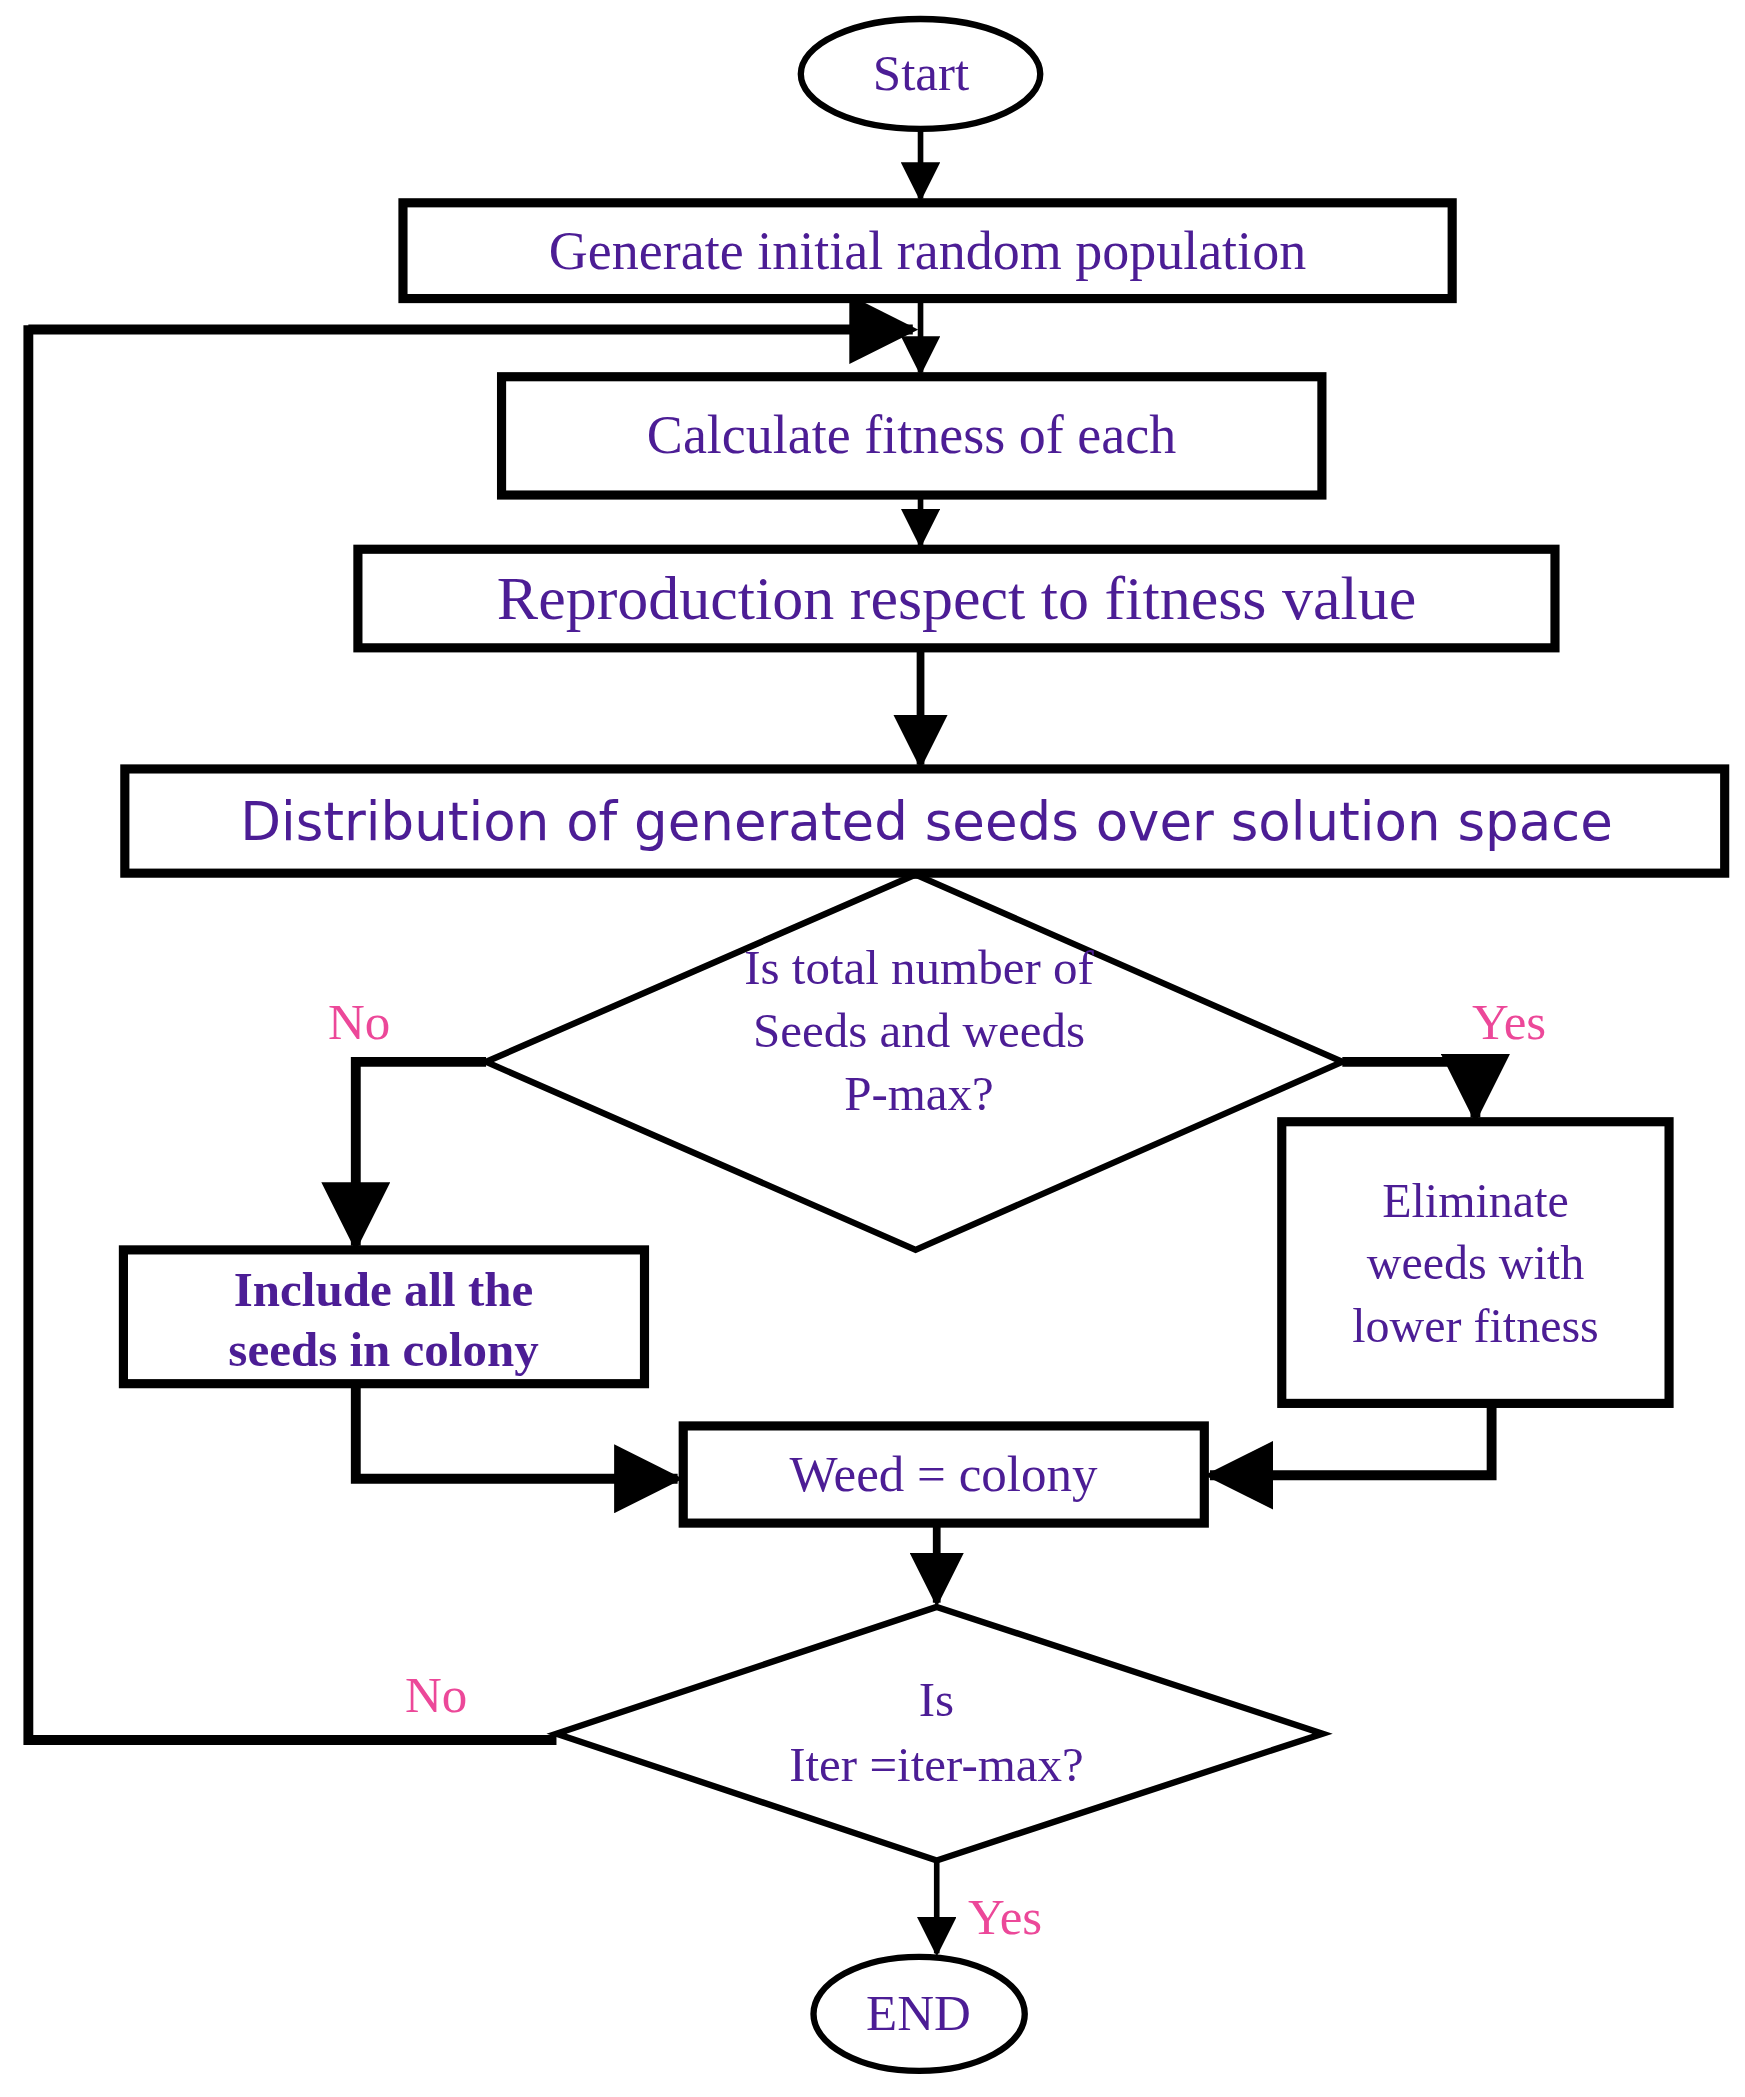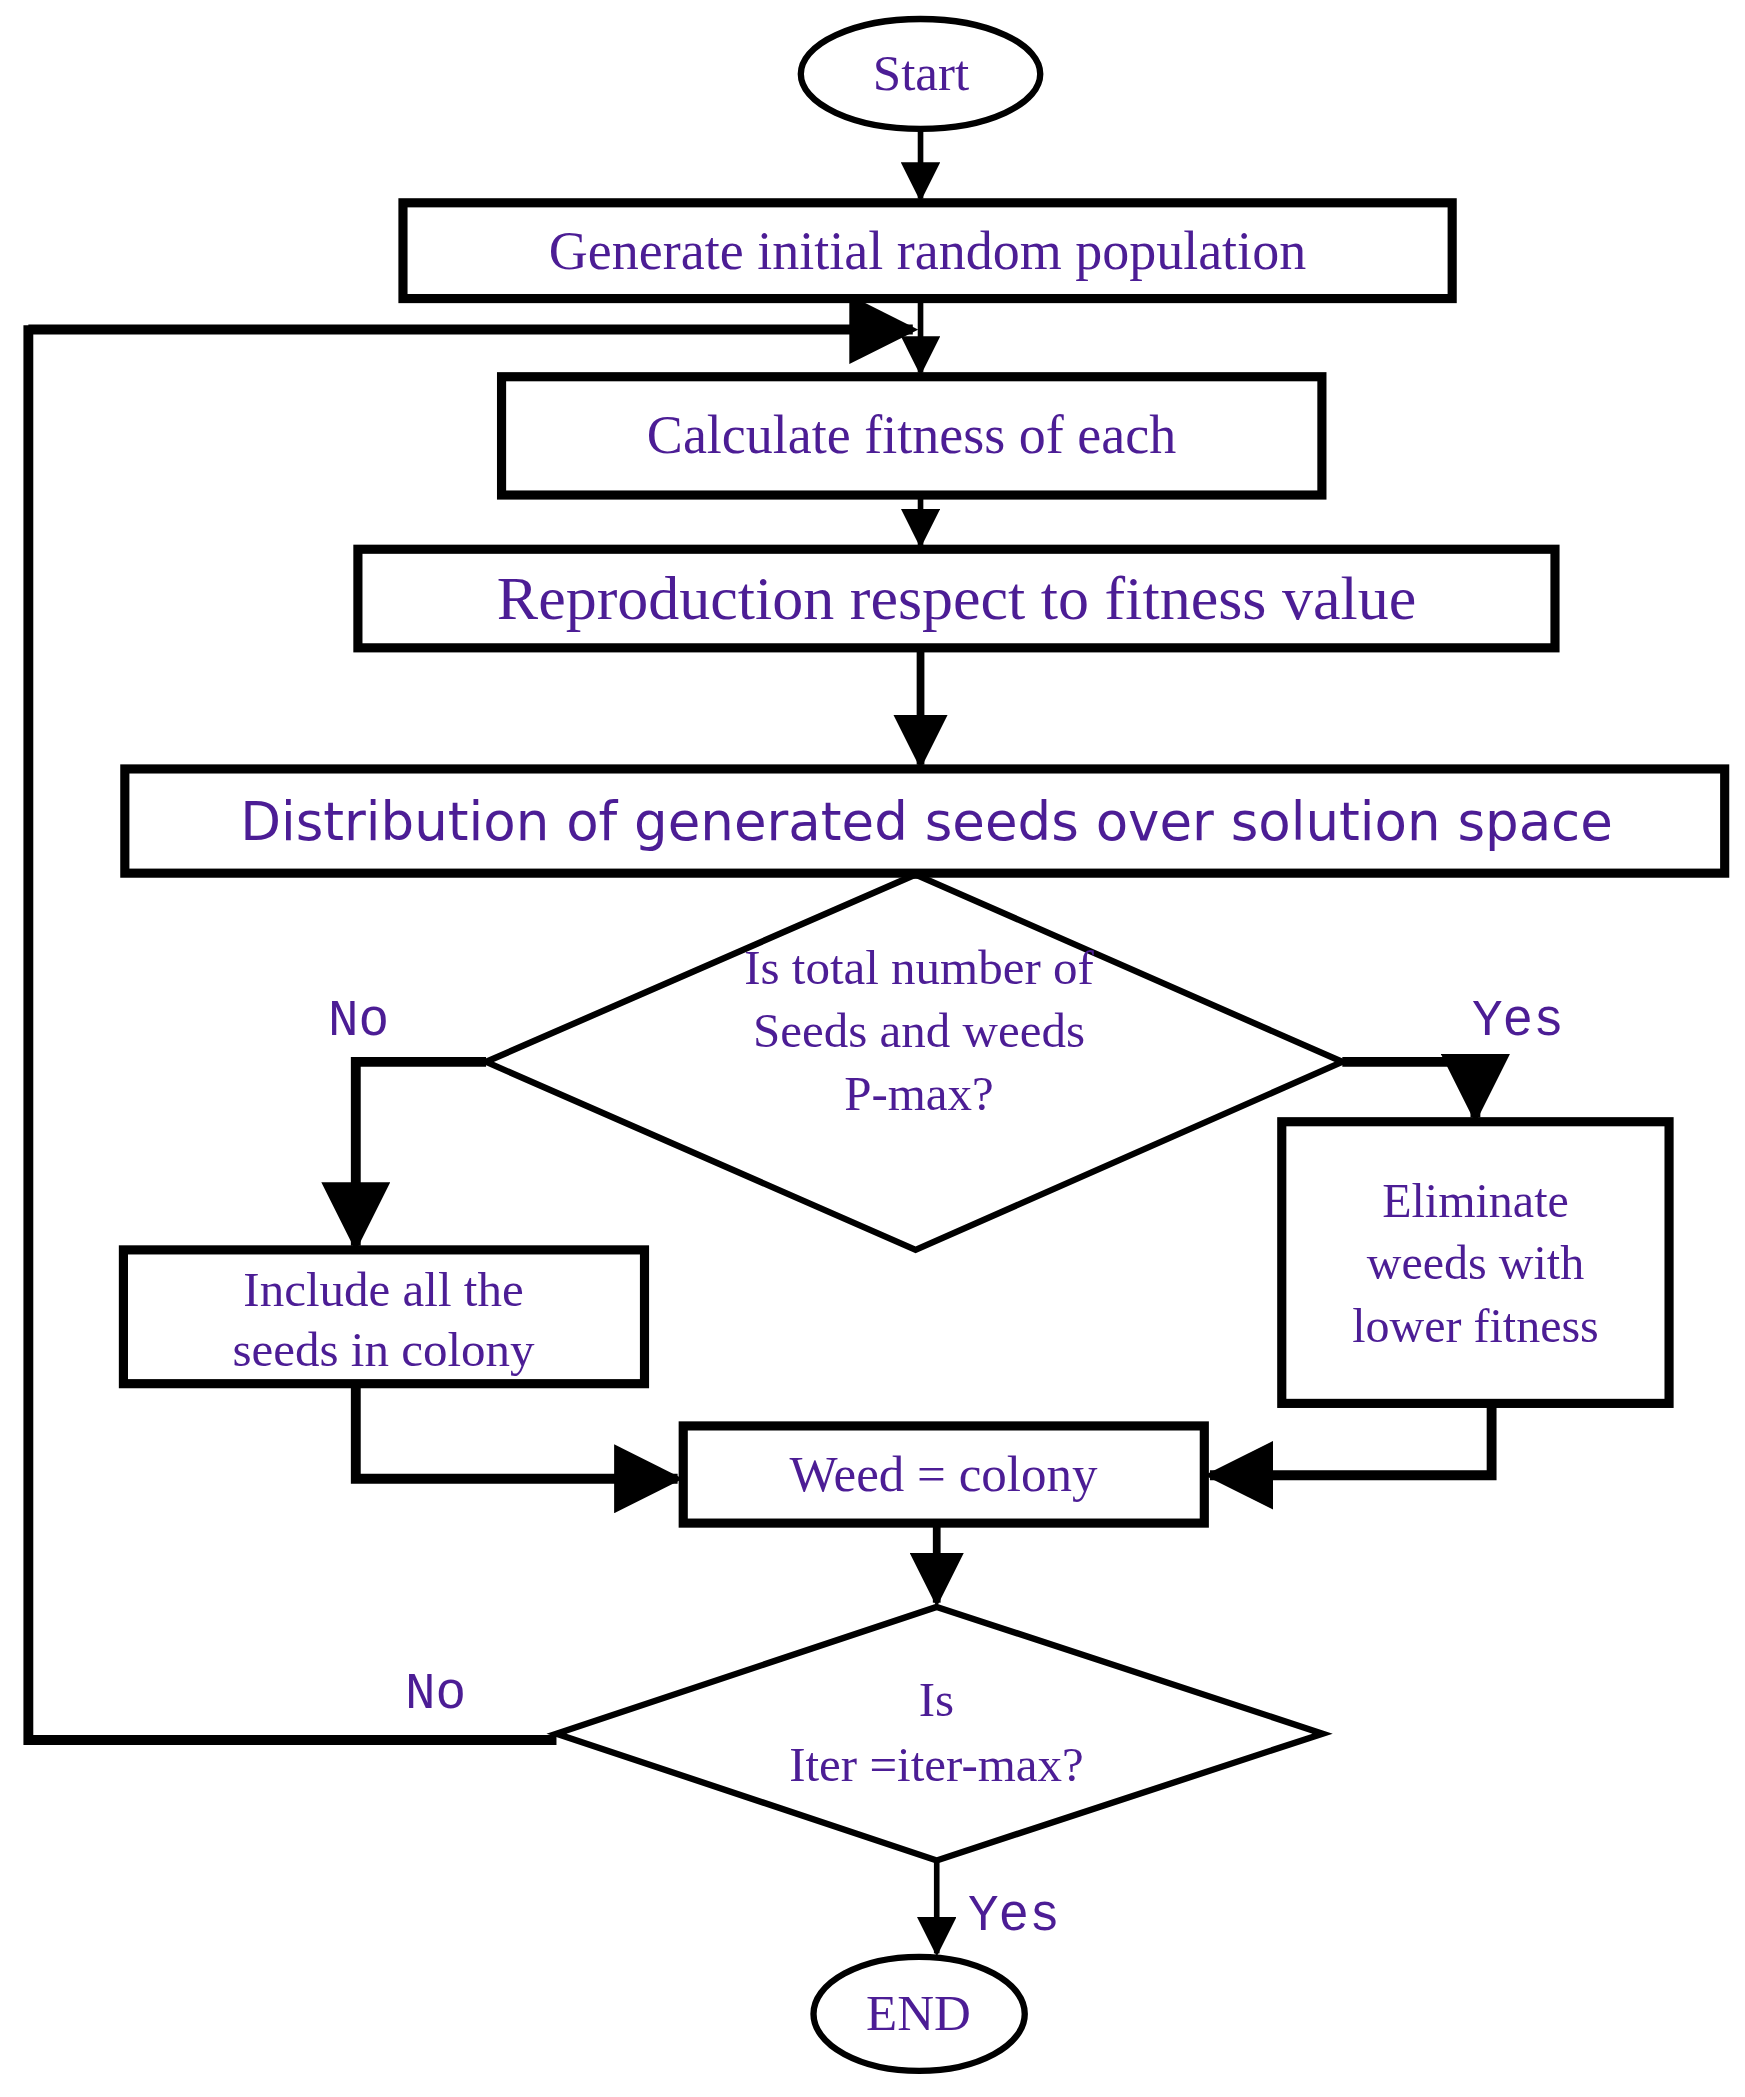--- a/index.html
+++ b/index.html
@@ -31,22 +31,22 @@
     text-align: center;
     color: #4c1d95;
     line-height: 1.08;
     pointer-events: none;
     white-space: pre-line;
   }
   .serif  { font-family: "Liberation Serif", "DejaVu Serif", serif; }
   .sans   { font-family: "DejaVu Sans", "Liberation Sans", sans-serif; }
   .edge-label {
     position: absolute;
-    color: #4c1d95;
-    font-family: Liberation Mono, monospace;
+    color: #ec4899;
+    font-family: Liberation Serif, serif;
     white-space: nowrap;
   }
 </style>
 </head>
 <body>
 
 <div id="canvas">
 
   <svg viewBox="0 0 2479 2978" xmlns="http://www.w3.org/2000/svg">
     <defs>
@@ -115,21 +115,21 @@
   <div class="node-label serif" style="left:501px; top:380px; width:821px; height:111px; font-size:54px;">Calculate fitness of each</div>
 
   <div class="node-label serif" style="left:358px; top:552px; width:1197px; height:93px; font-size:62px;">Reproduction respect to fitness value</div>
 
   <div class="node-label sans" style="left:134px; top:772px; width:1585px; height:99px; font-size:53px;">Distribution of generated seeds over solution space</div>
 
   <div class="node-label serif" style="left:641px; top:926px; width:556px; height:211px; font-size:49px; line-height:1.28;">Is total number of
 Seeds and weeds
 P-max?</div>
 
-  <div class="node-label serif" style="left:123px; top:1252px; width:521px; height:135px; font-size:49px; line-height:1.22;">Include all the
+  <div class="node-label serif" style="left:123px; top:1252px; width:521px; height:135px; font-size:49px; line-height:1.22;font-weight:bold;">Include all the
 seeds in colony</div>
 
   <div class="node-label serif" style="left:1282px; top:1127px; width:387px; height:273px; font-size:48px; line-height:1.30;">Eliminate
 weeds with
 lower fitness</div>
 
   <div class="node-label serif" style="left:683px; top:1428px; width:521px; height:93px; font-size:51px;">Weed = colony</div>
 
   <div class="node-label serif" style="left:690px; top:1648px; width:493px; height:169px; font-size:49px; line-height:1.32;">Is
 Iter =iter-max?</div>

